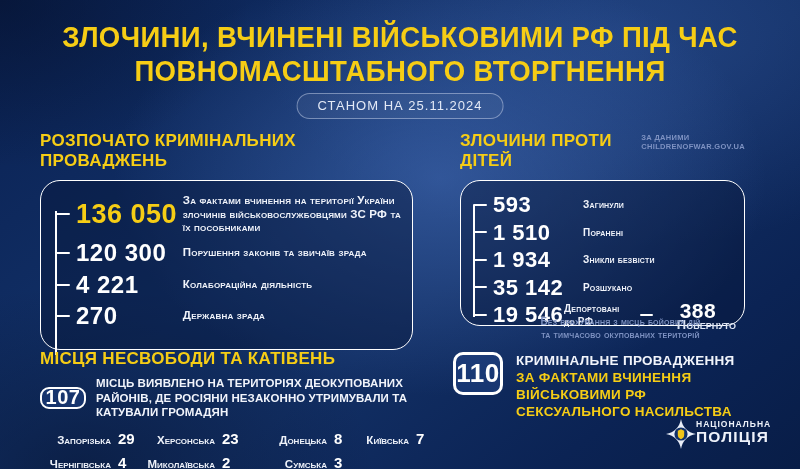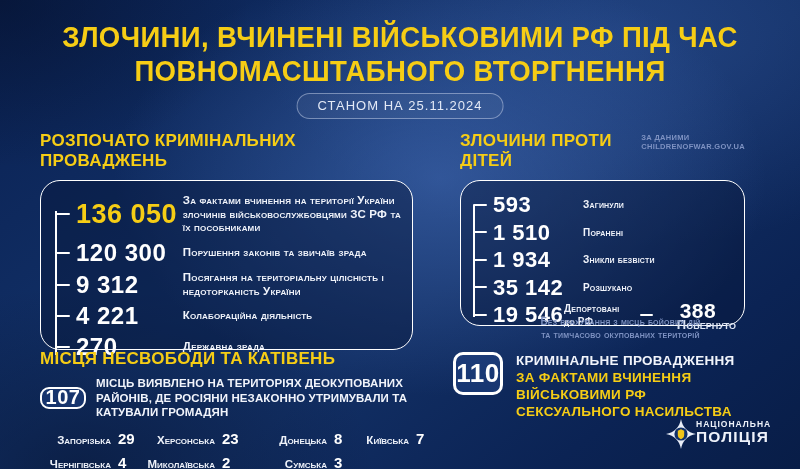--- a/index.html
+++ b/index.html
@@ -101,25 +101,20 @@
       <div class="stat-row r1">
         <span class="stub"></span>
         <span class="num">136 050</span>
         <span class="lbl sc">За фактами вчинення на території України злочинів військовослужбовцями ЗС РФ та їх пособниками</span>
       </div>
       <div class="stat-row r2">
         <span class="stub"></span>
         <span class="num">120 300</span>
         <span class="lbl sc">Порушення законів та звичаїв зрада</span>
       </div>
-      <div class="stat-row r3">
-        <span class="stub"></span>
-        <span class="num">9 312</span>
-        <span class="lbl sc">Посягання на територіальну цілісність і недоторканість України</span>
-      </div>
       <div class="stat-row r4">
         <span class="stub"></span>
         <span class="num">4 221</span>
         <span class="lbl sc">Колабораційна діяльність</span>
       </div>
       <div class="stat-row r5">
         <span class="stub"></span>
         <span class="num">270</span>
         <span class="lbl sc">Державна зрада</span>
       </div>

